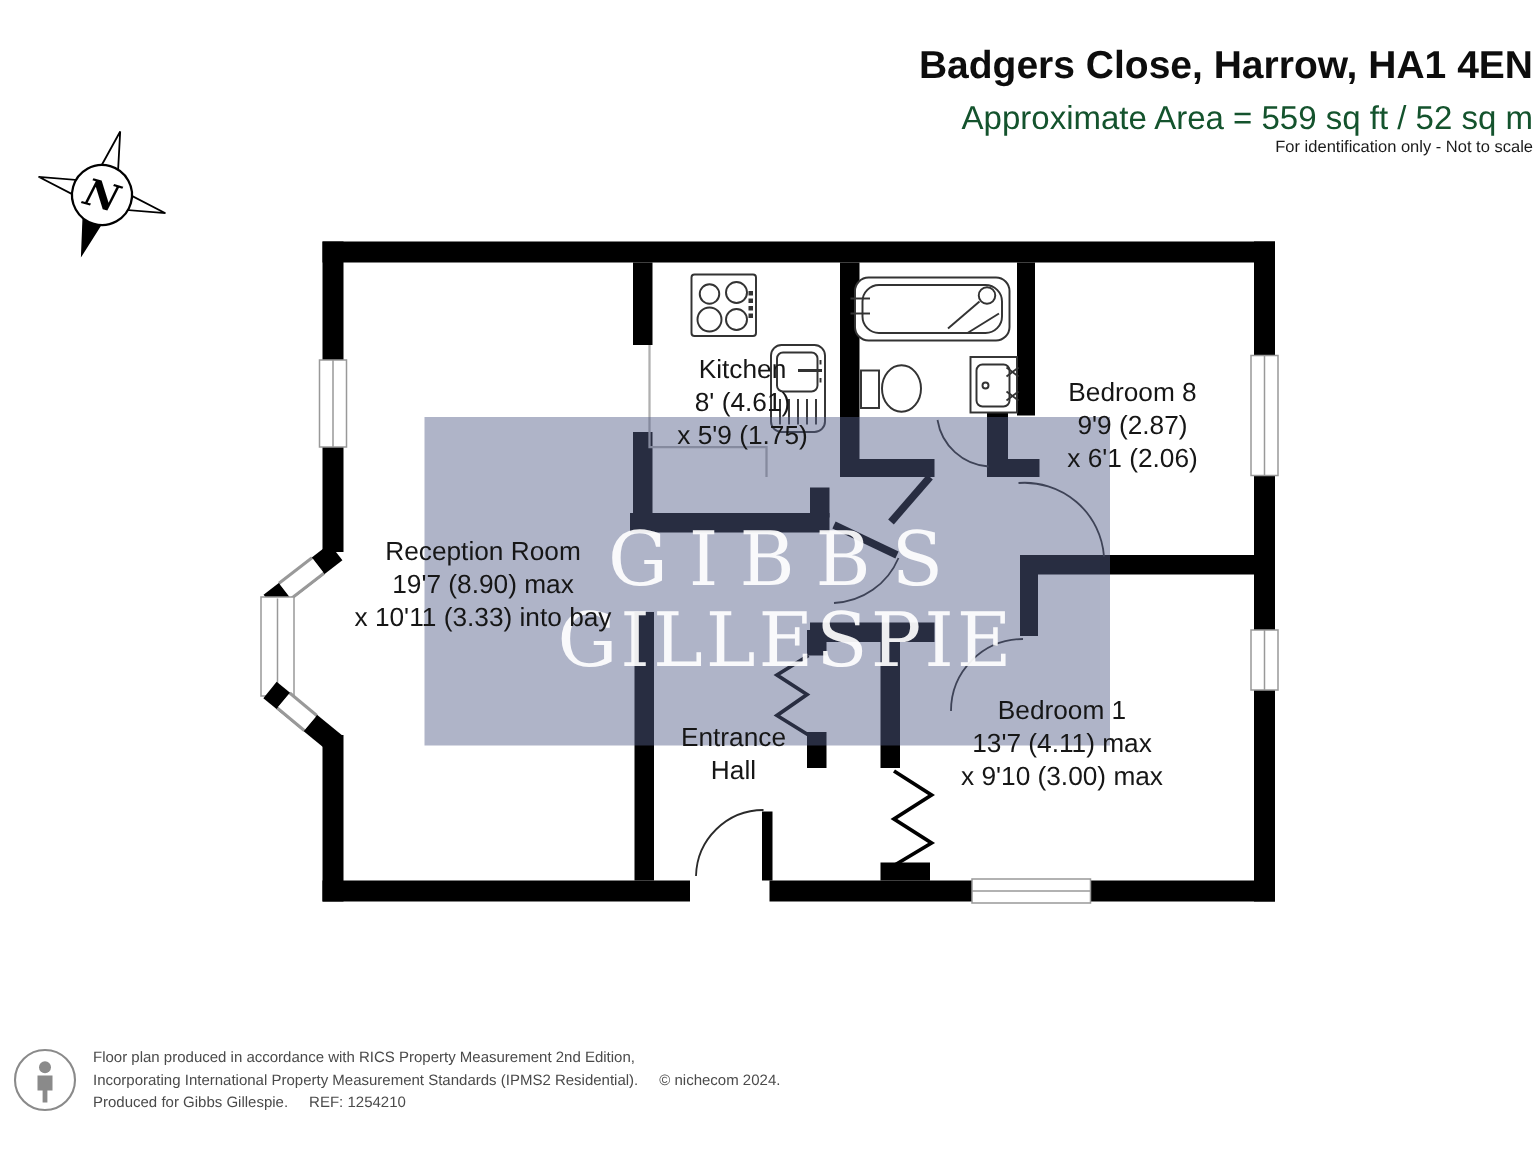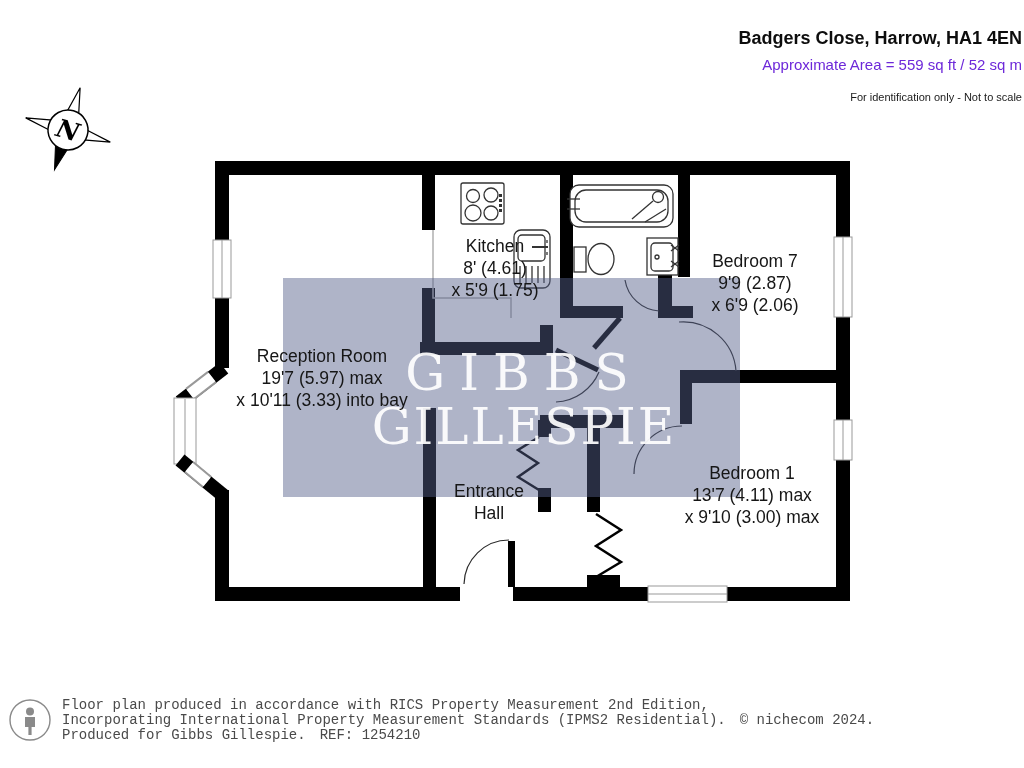--- a/index.html
+++ b/index.html
@@ -1,30 +1,30 @@
 <!DOCTYPE html>
 <html><head>
 <meta charset="utf-8">
 <style>
   html,body{margin:0;padding:0;background:#fff;}
   #stage{position:relative;width:1024px;height:768px;background:#ffffff;overflow:hidden;
          font-family:"Liberation Sans",sans-serif;color:#111;}
   #plan-svg{position:absolute;left:0;top:0;}
   
   .header{position:absolute;top:28px;right:2px;text-align:right;}
-  .header .title{font-size:18px;font-weight:bold;letter-spacing:0px;color:#0d0d0d;}
-  .header .area{font-size:15px;margin-top:7px;color:#6d28d9;}
-  .header .note{font-size:11px;margin-top:18px;color:#1a1a1a;}
+  .header .title{font-size:26px;font-weight:bold;letter-spacing:0px;color:#0d0d0d;}
+  .header .area{font-size:22px;margin-top:7px;color:#14532d;}
+  .header .note{font-size:11px;margin-top:0;color:#1a1a1a;}
   
   .room-label{position:absolute;transform:translateX(-50%);text-align:center;
               font-size:17.5px;line-height:22px;color:#161616;white-space:nowrap;z-index:5;}
   
   
   .footer{position:absolute;left:8px;top:698px;display:flex;align-items:flex-start;}
-  .footer .ftext{margin-left:10px;font-size:14px;line-height:15px;color:#4a4a4a;font-family:Liberation Mono, monospace;}
+  .footer .ftext{margin-left:10px;font-size:10px;line-height:15px;color:#4a4a4a;}
   .footer .gap{display:inline-block;width:14px;}
 </style>
 </head>
 <body>
 
 <div id="stage">
 
   <svg id="plan-svg" width="1024" height="768" viewBox="0 0 1024 768">
 
     <g transform="translate(68,130) rotate(16)">
@@ -168,37 +168,37 @@
     </g>
   </svg>
 
   <div class="room-label" style="left:495px;top:235px">
     <div>Kitchen</div>
     <div>8' (4.61)</div>
     <div>x 5'9 (1.75)</div>
   </div>
 
   <div class="room-label" style="left:755px;top:250px">
-    <div>Bedroom 7</div>
+    <div>Bedroom 8</div>
     <div>9'9 (2.87)</div>
-    <div>x 6'9 (2.06)</div>
-  </div>
-
-  <div class="room-label" style="left:322px;top:345px">
+    <div>x 6'1 (2.06)</div>
+  </div>
+
+  <div class="room-label" style="left:322px;top:356px">
     <div>Reception Room</div>
-    <div>19'7 (5.97) max</div>
+    <div>19'7 (8.90) max</div>
     <div>x 10'11 (3.33) into bay</div>
   </div>
 
   <div class="room-label" style="left:489px;top:480px">
     <div>Entrance</div>
     <div>Hall</div>
   </div>
 
-  <div class="room-label" style="left:752px;top:462px">
+  <div class="room-label" style="left:708px;top:462px">
     <div>Bedroom 1</div>
     <div>13'7 (4.11) max</div>
     <div>x 9'10 (3.00) max</div>
   </div>
 
   <div class="header">
     <div class="title">Badgers Close, Harrow, HA1 4EN</div>
     <div class="area">Approximate Area = 559 sq ft / 52 sq m</div>
     <div class="note">For identification only - Not to scale</div>
   </div>

